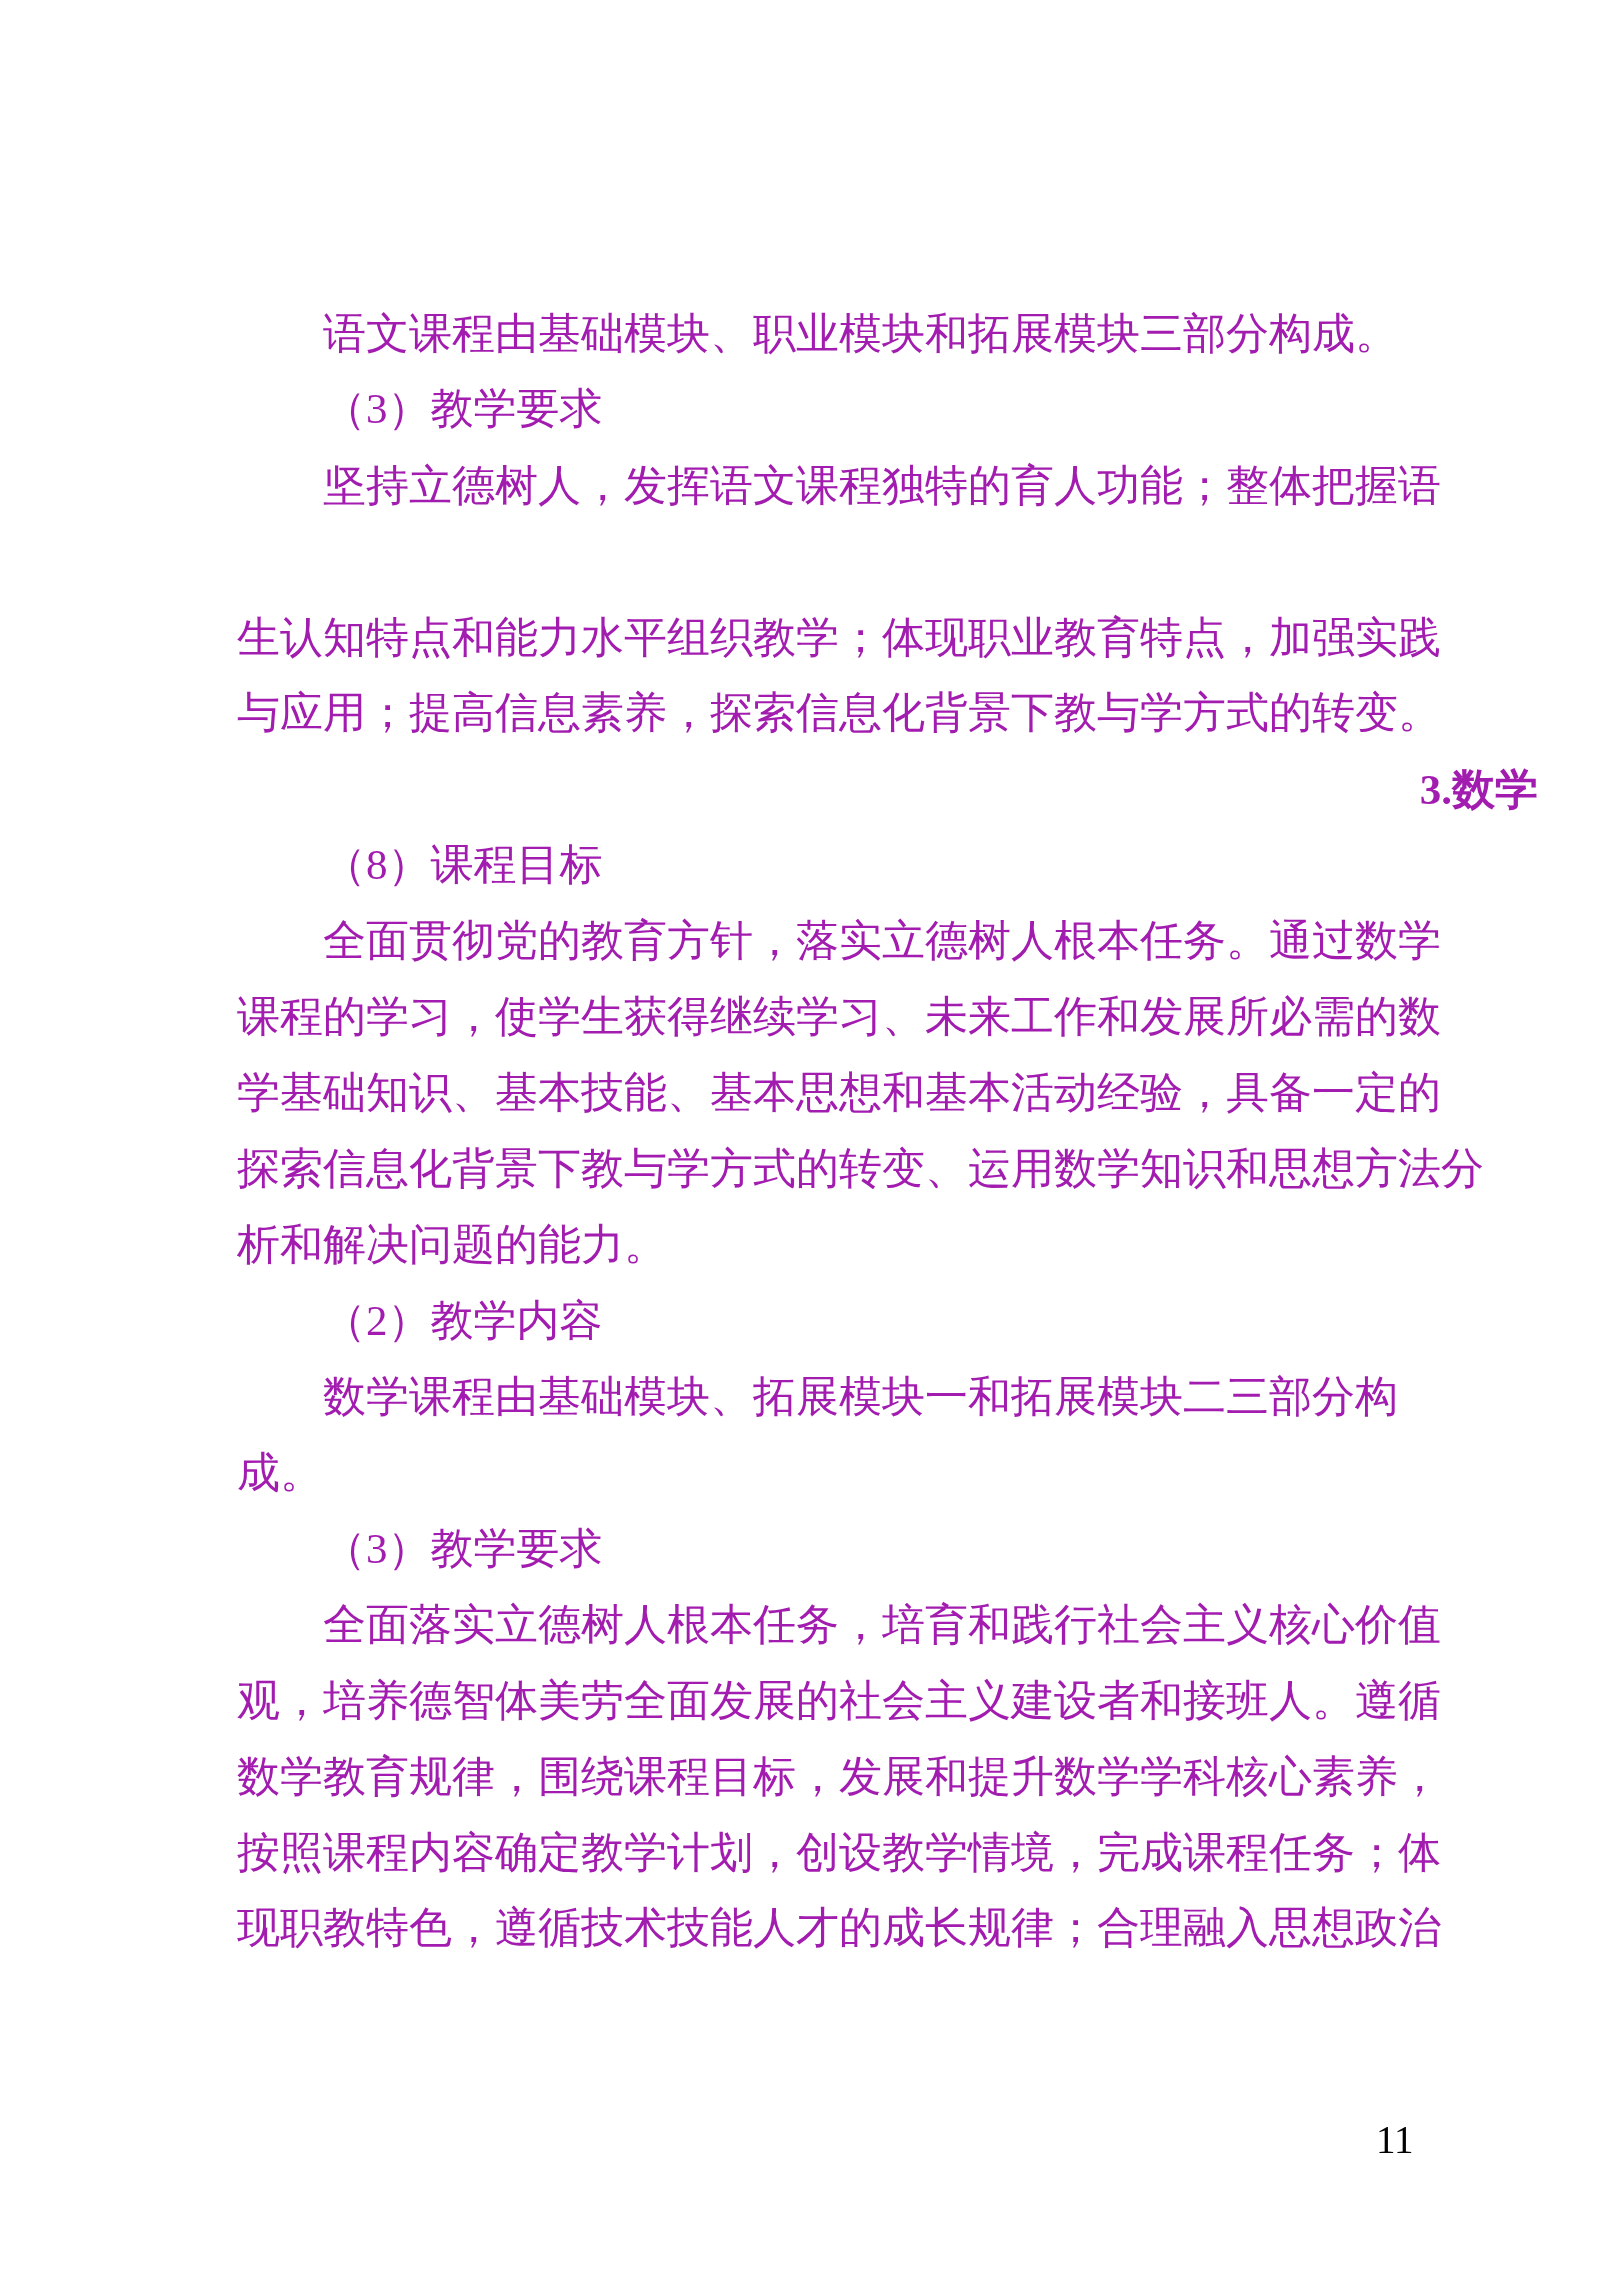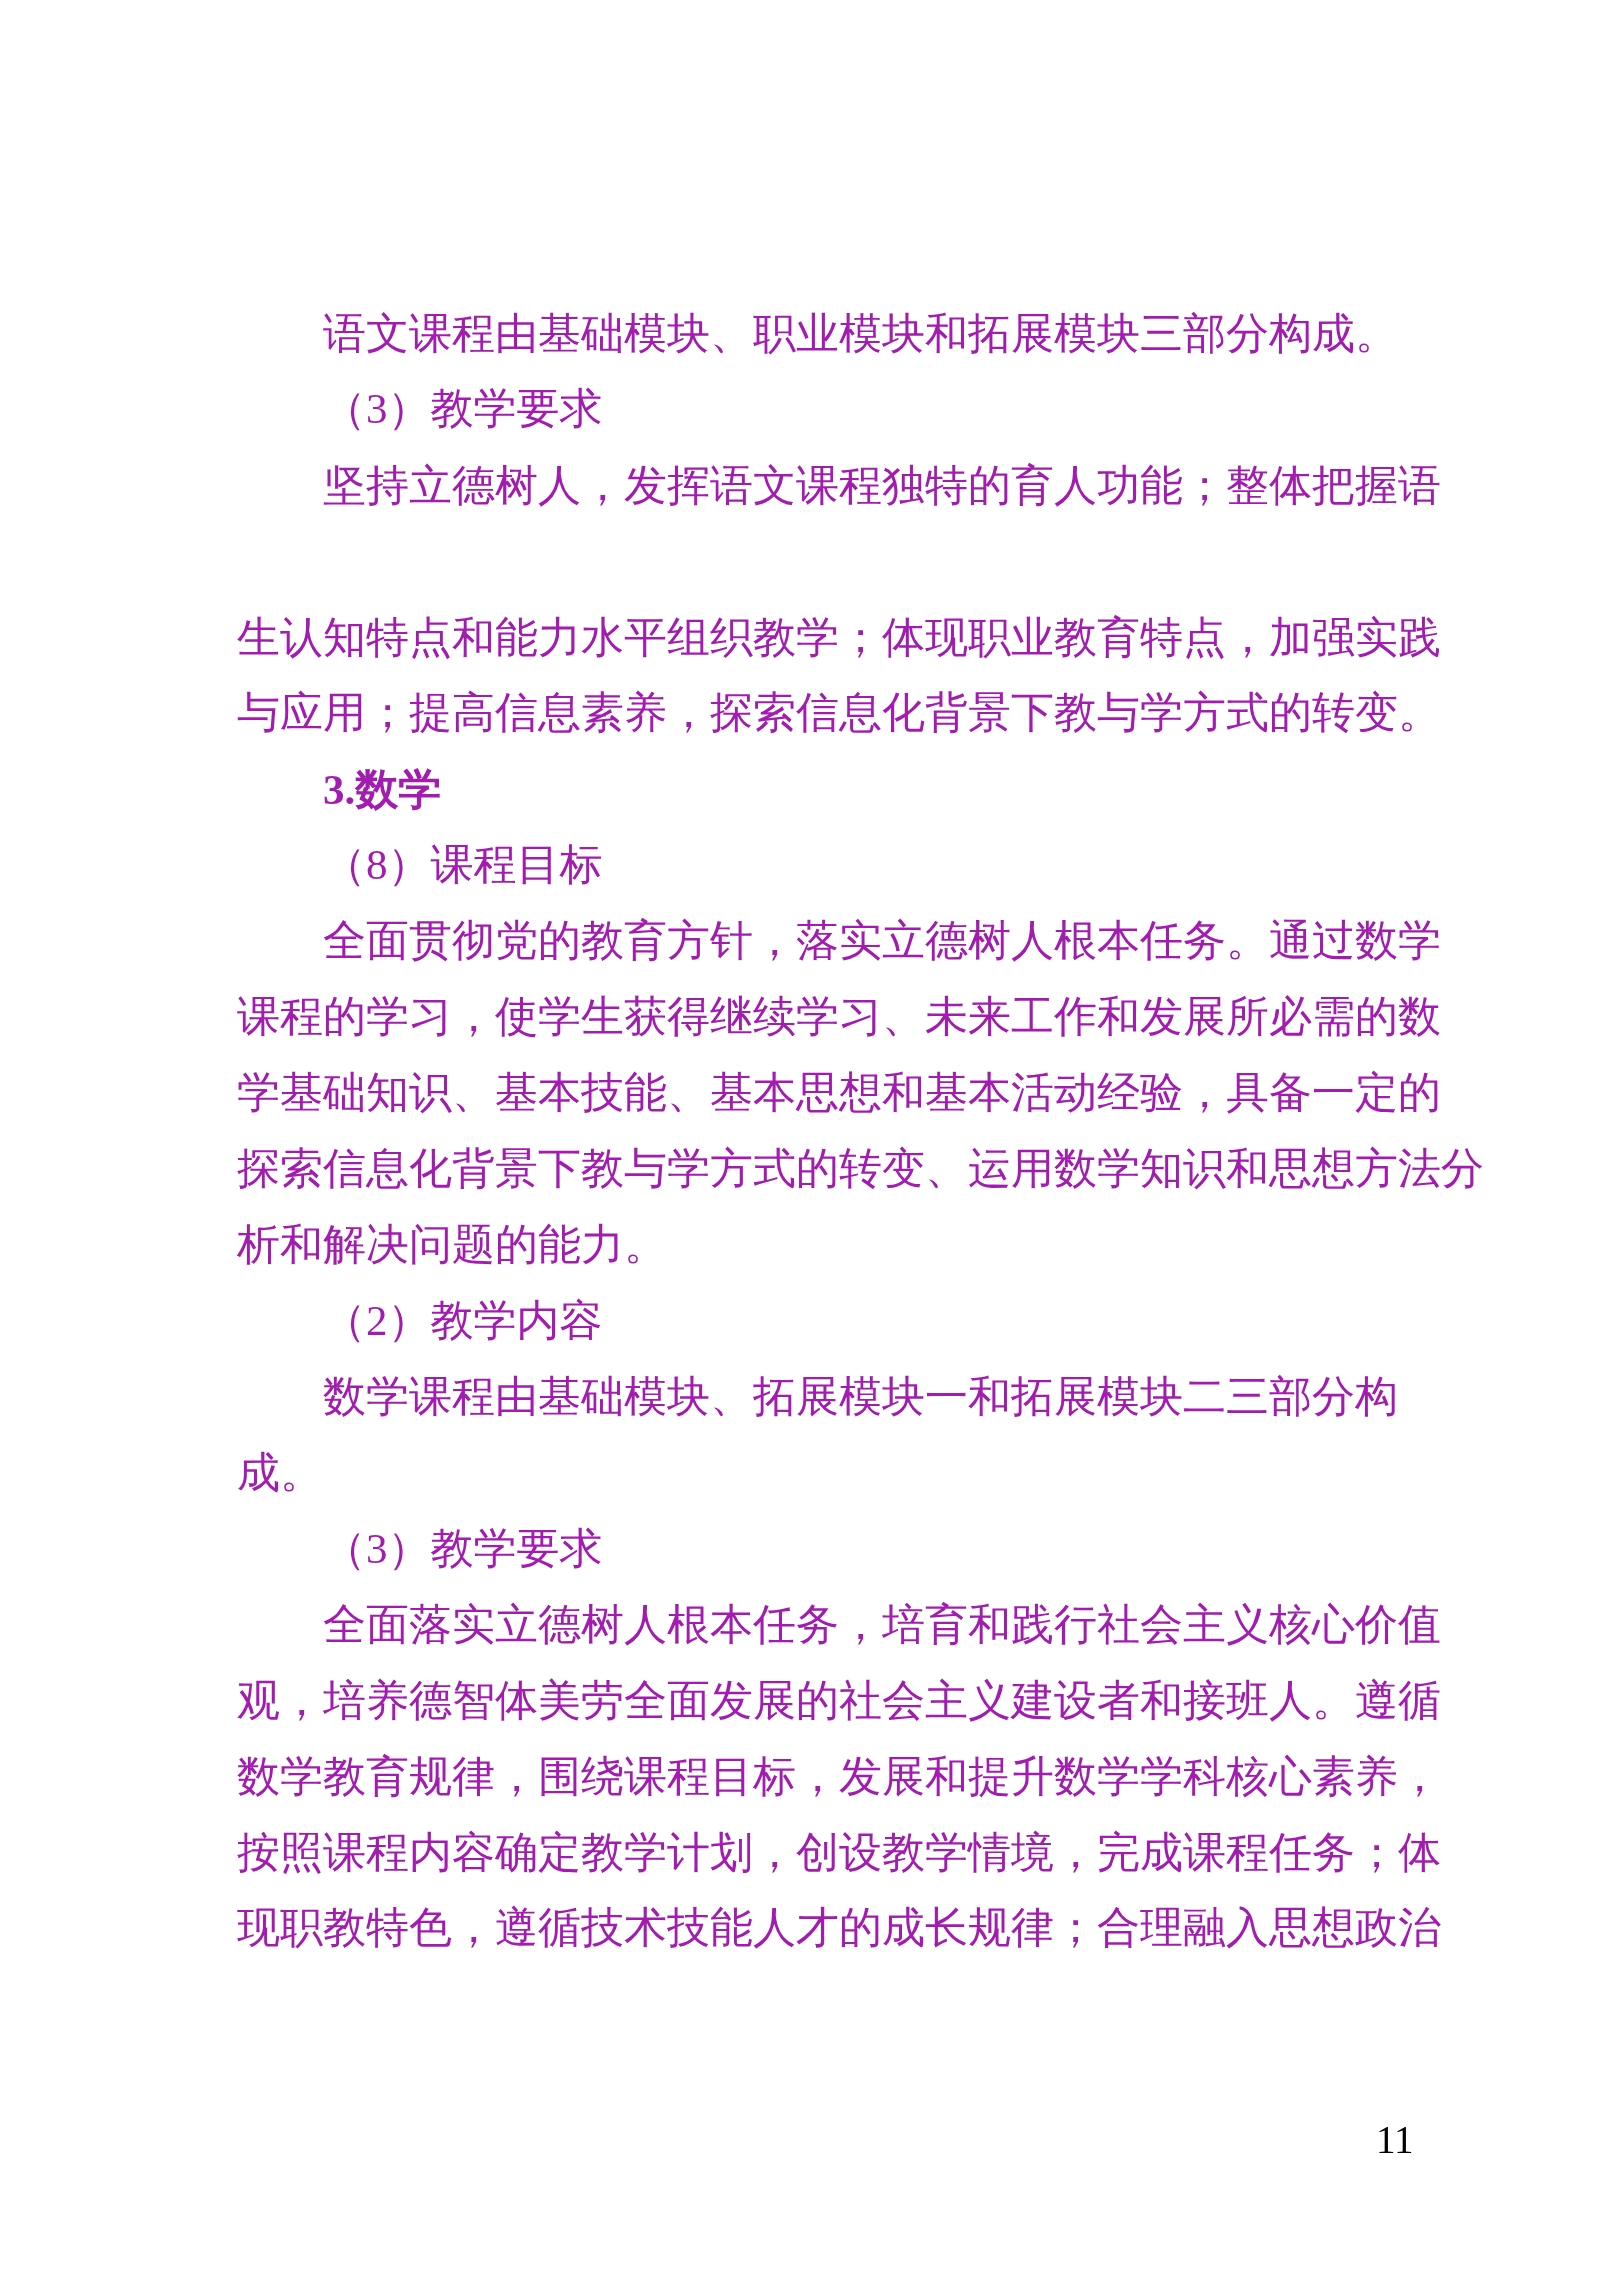--- a/index.html
+++ b/index.html
@@ -25,20 +25,21 @@
     letter-spacing: 0px;
     white-space: pre;
     color: #a21caf;
     margin-left: 36px;
   }
   .indent {
     padding-left: 86px;
   }
   .bold {
     font-weight: bold;
+    text-align: right;
   }
   .page-number {
     position: absolute;
     left: 1376px;
     top: 2123px;
     width: 59px;
     font-size: 39px;
     line-height: 33px;
     color: #000000;
     font-family: "Liberation Serif", serif;

